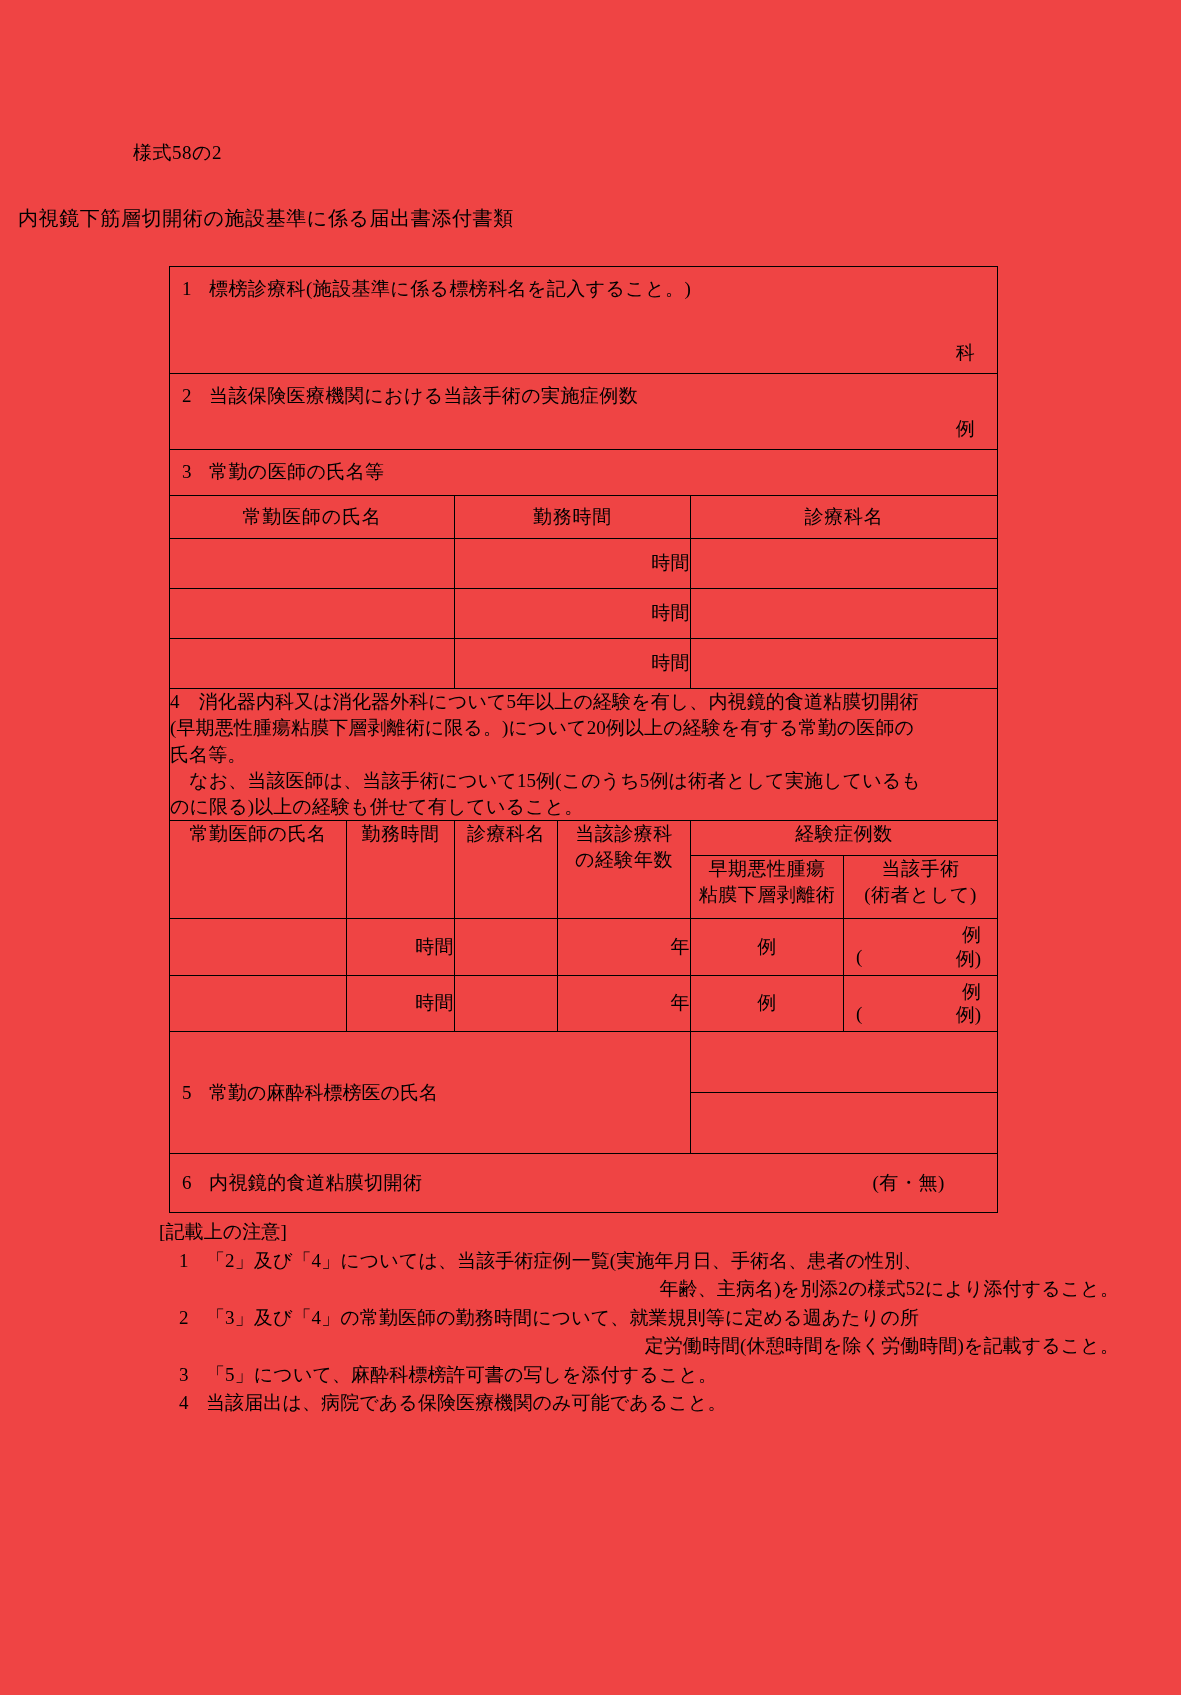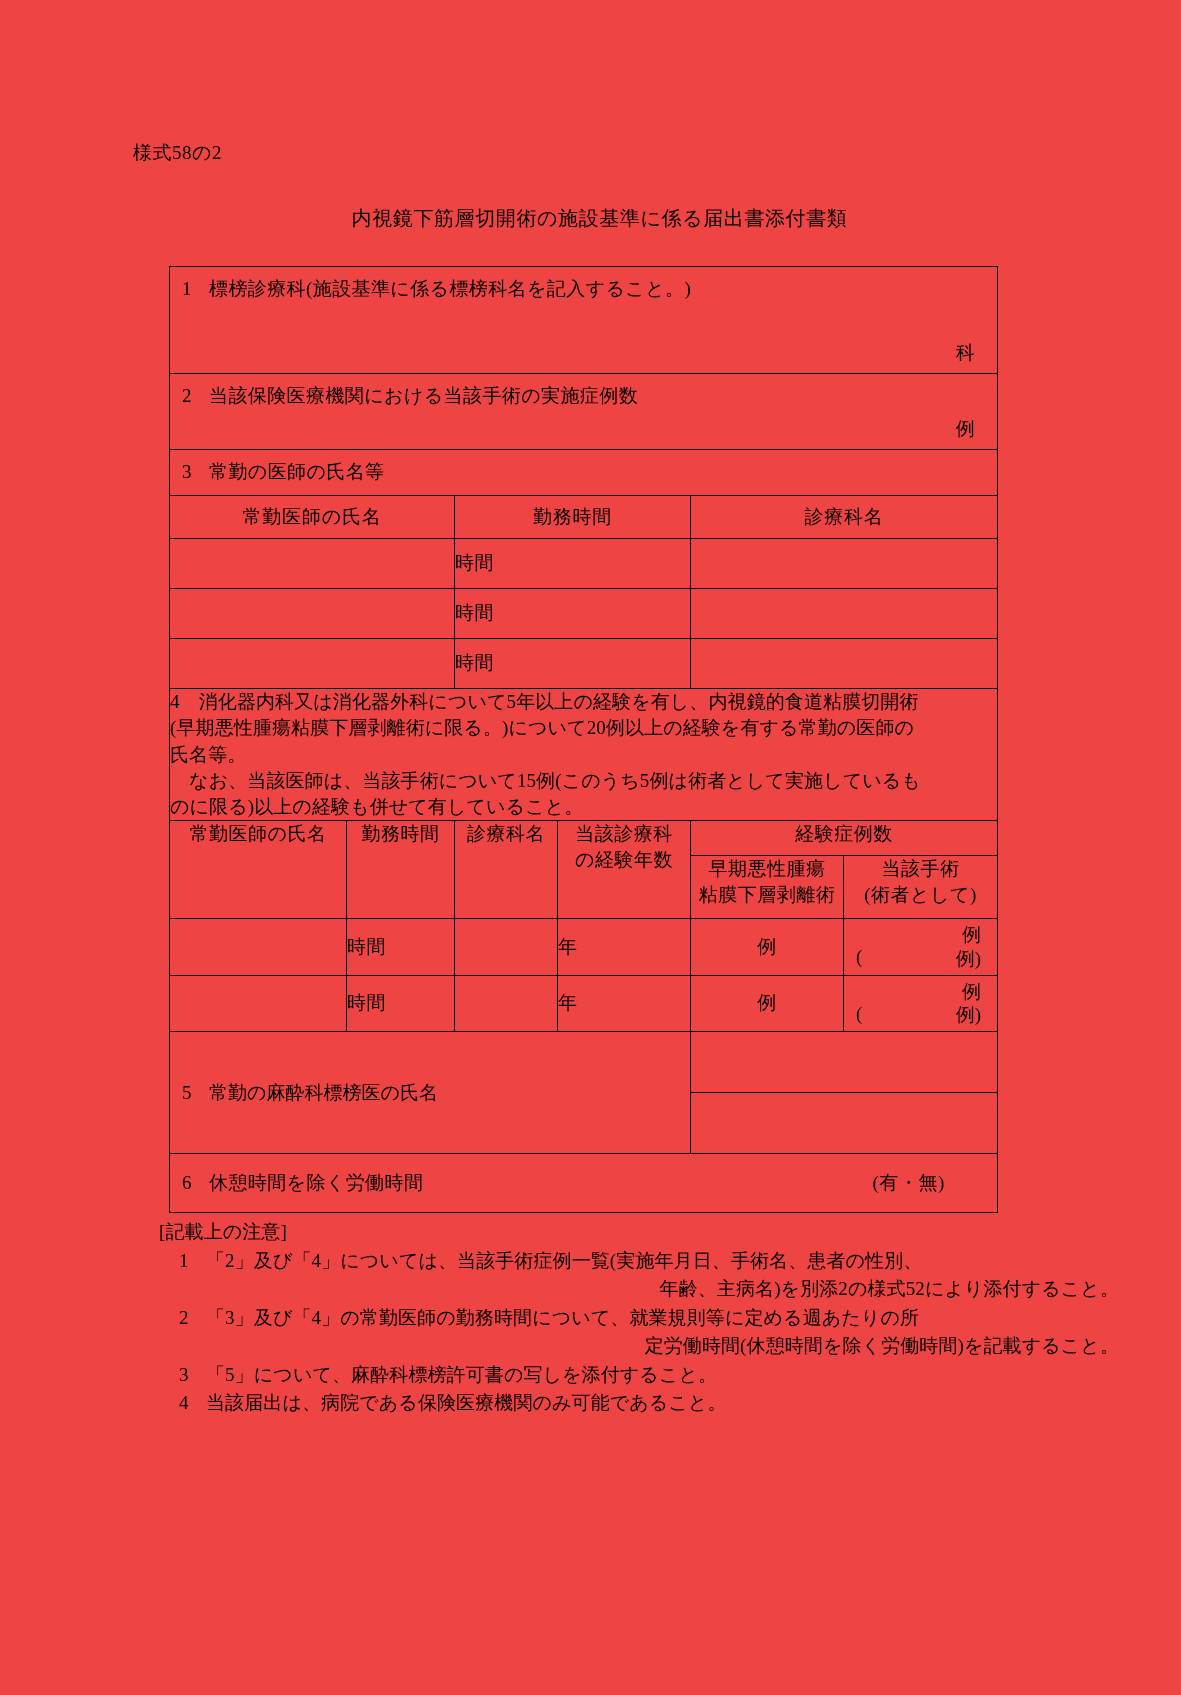--- a/index.html
+++ b/index.html
@@ -27,21 +27,20 @@
     top: 140px;
     font-size: 19px;
     letter-spacing: 0.5px;
     white-space: nowrap;
   }
   .doc-title {
     position: absolute;
     left: 0;
     top: 205px;
     width: 1181px;
-    text-align: center;
     font-size: 20px;
     letter-spacing: 0.6px;
     padding-left: 18px;
     box-sizing: border-box;
     white-space: nowrap;
   }
 
   .form-table {
     position: absolute;
     left: 133px;
@@ -81,20 +80,21 @@
     text-align: center;
     vertical-align: middle;
     letter-spacing: 0.8px;
   }
   td.mid { vertical-align: middle; }
 
   .blank-h-38 { height: 38px; }
   .row-h-50 { height: 50px; }
 
   .unit-cell {
+    text-align: right;
     padding-right: 16px;
     letter-spacing: 0.4px;
   }
   .unit-cell-c {
     text-align: center;
     letter-spacing: 0.4px;
   }
 
   .body-text {
     padding: 8px 8px 8px 12px;
@@ -303,21 +303,21 @@
     </tr>
     <tr>
       <td colspan="2" class="mid" style="height:60px"></td>
     </tr>
 
     <tr>
       <td colspan="6">
         <div class="sec6">
           <div class="row">
             <div class="label-line">
-              <span class="num">6</span><span>休憩時間を除く労働時間</span>
+              <span class="num">6</span><span>内視鏡的食道粘膜切開術</span>
             </div>
             <div class="yesno">(有・無)</div>
           </div>
         </div>
       </td>
     </tr>
 
   </tbody>
     </table>
 

